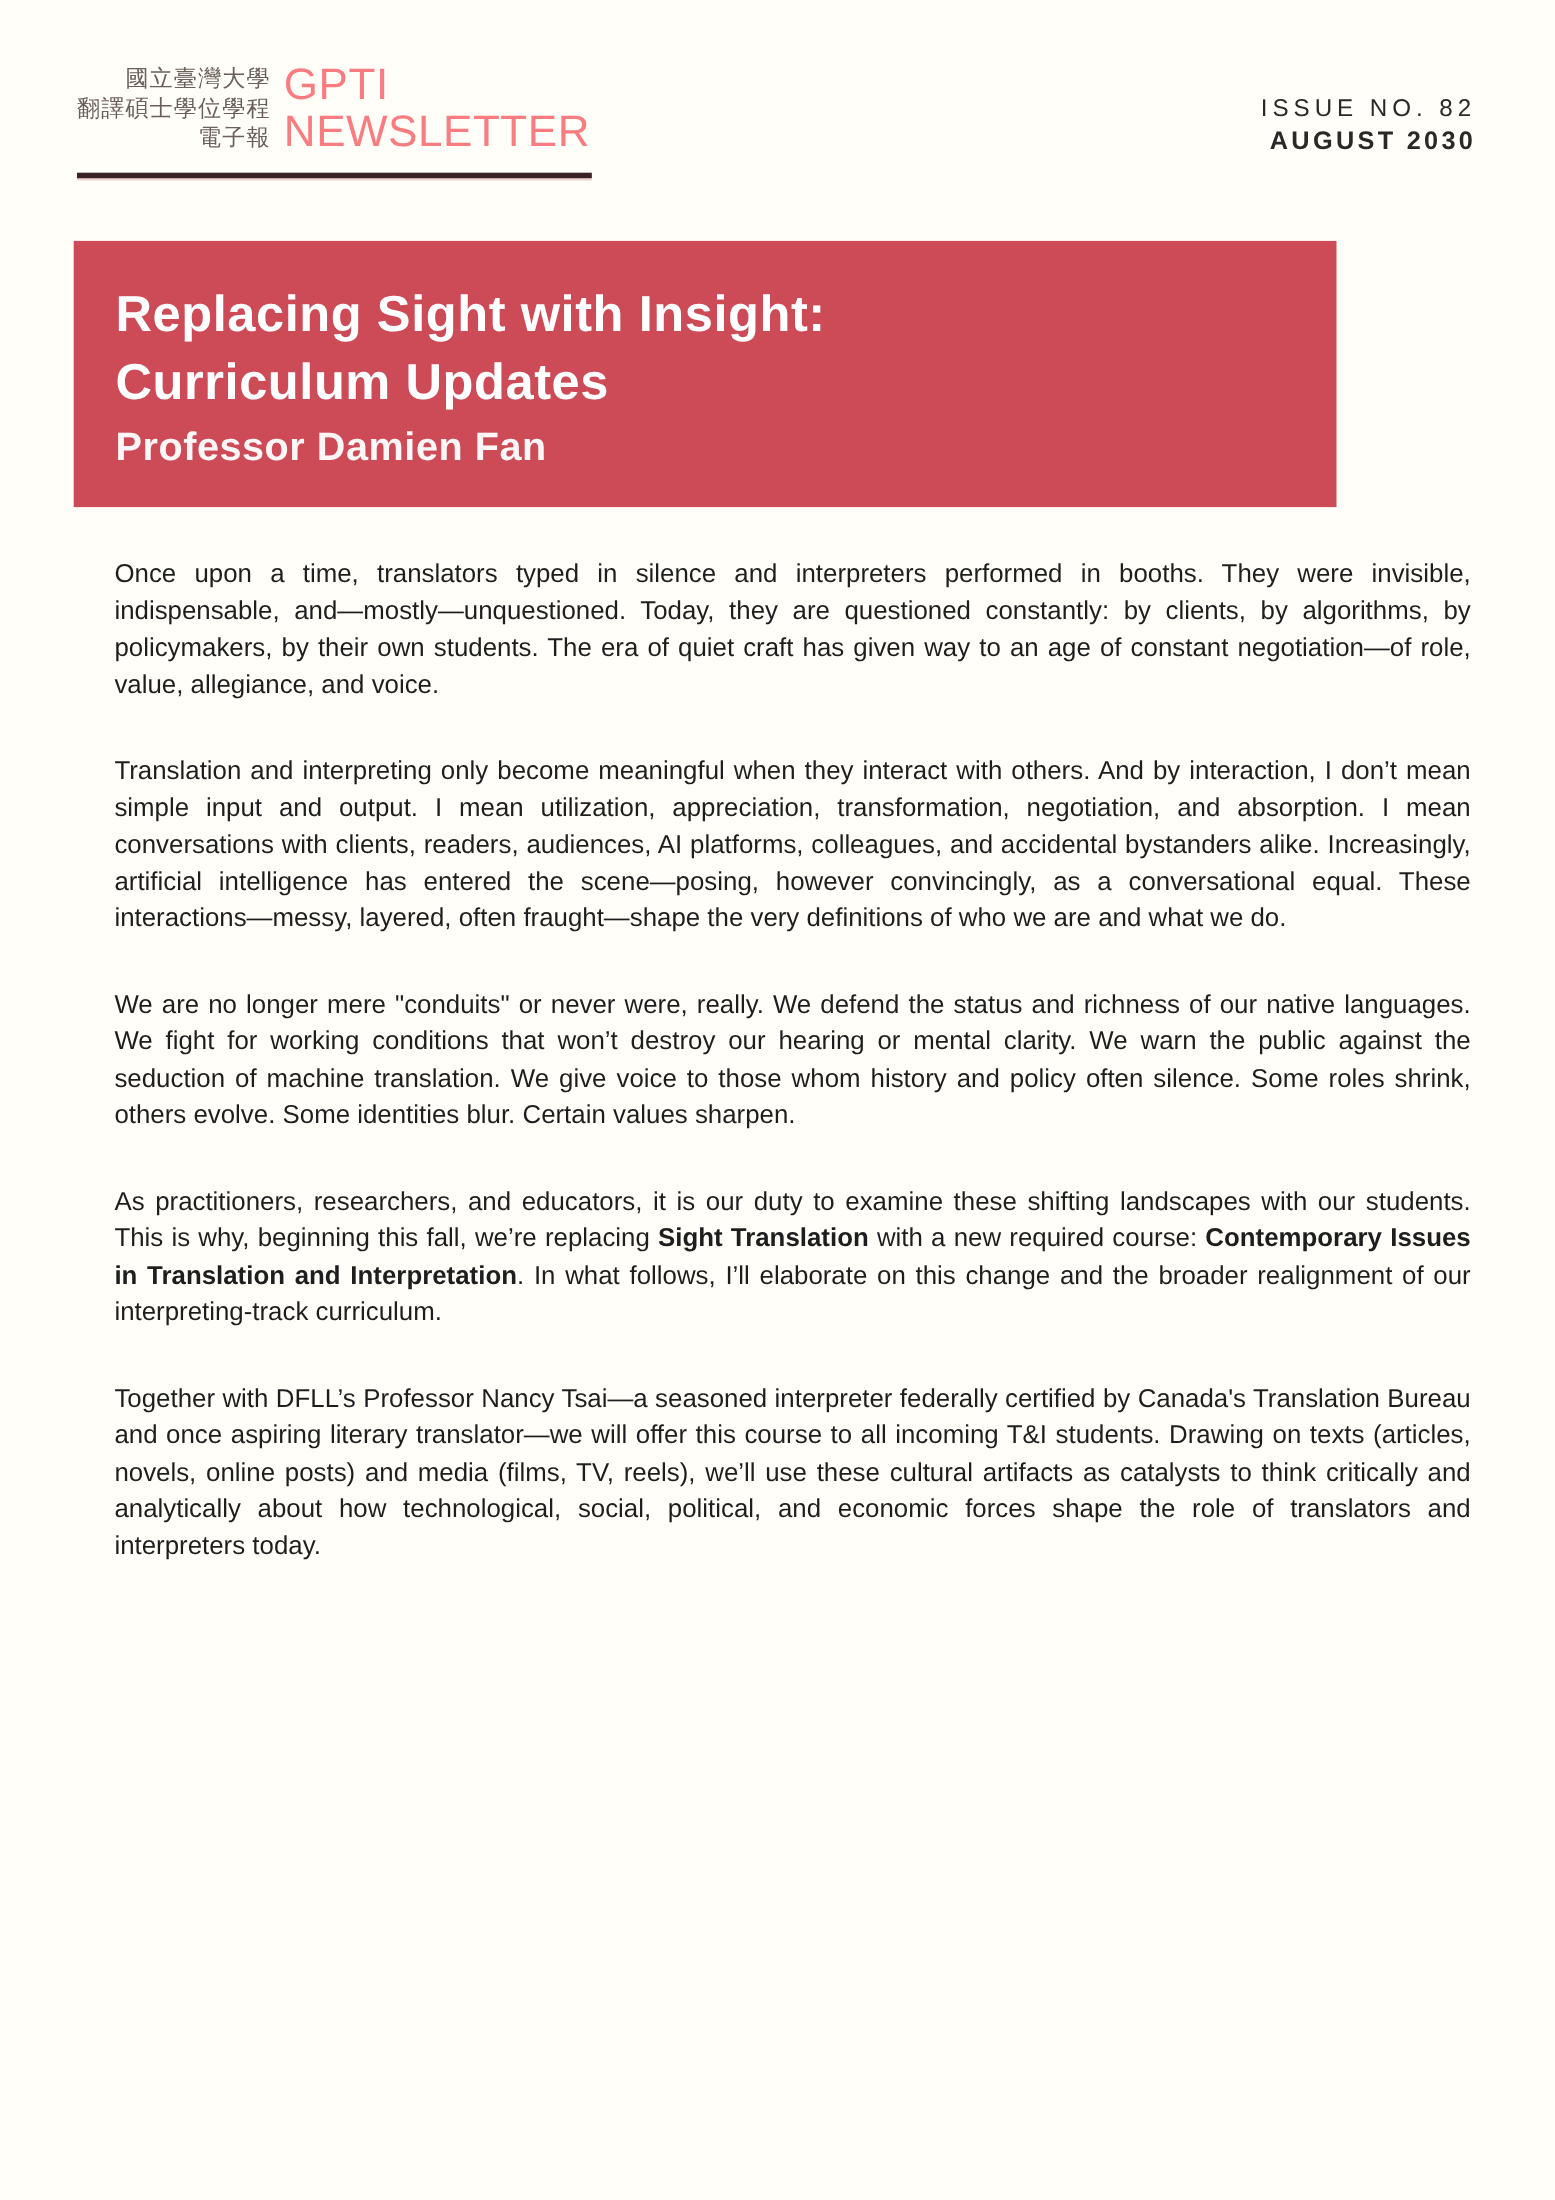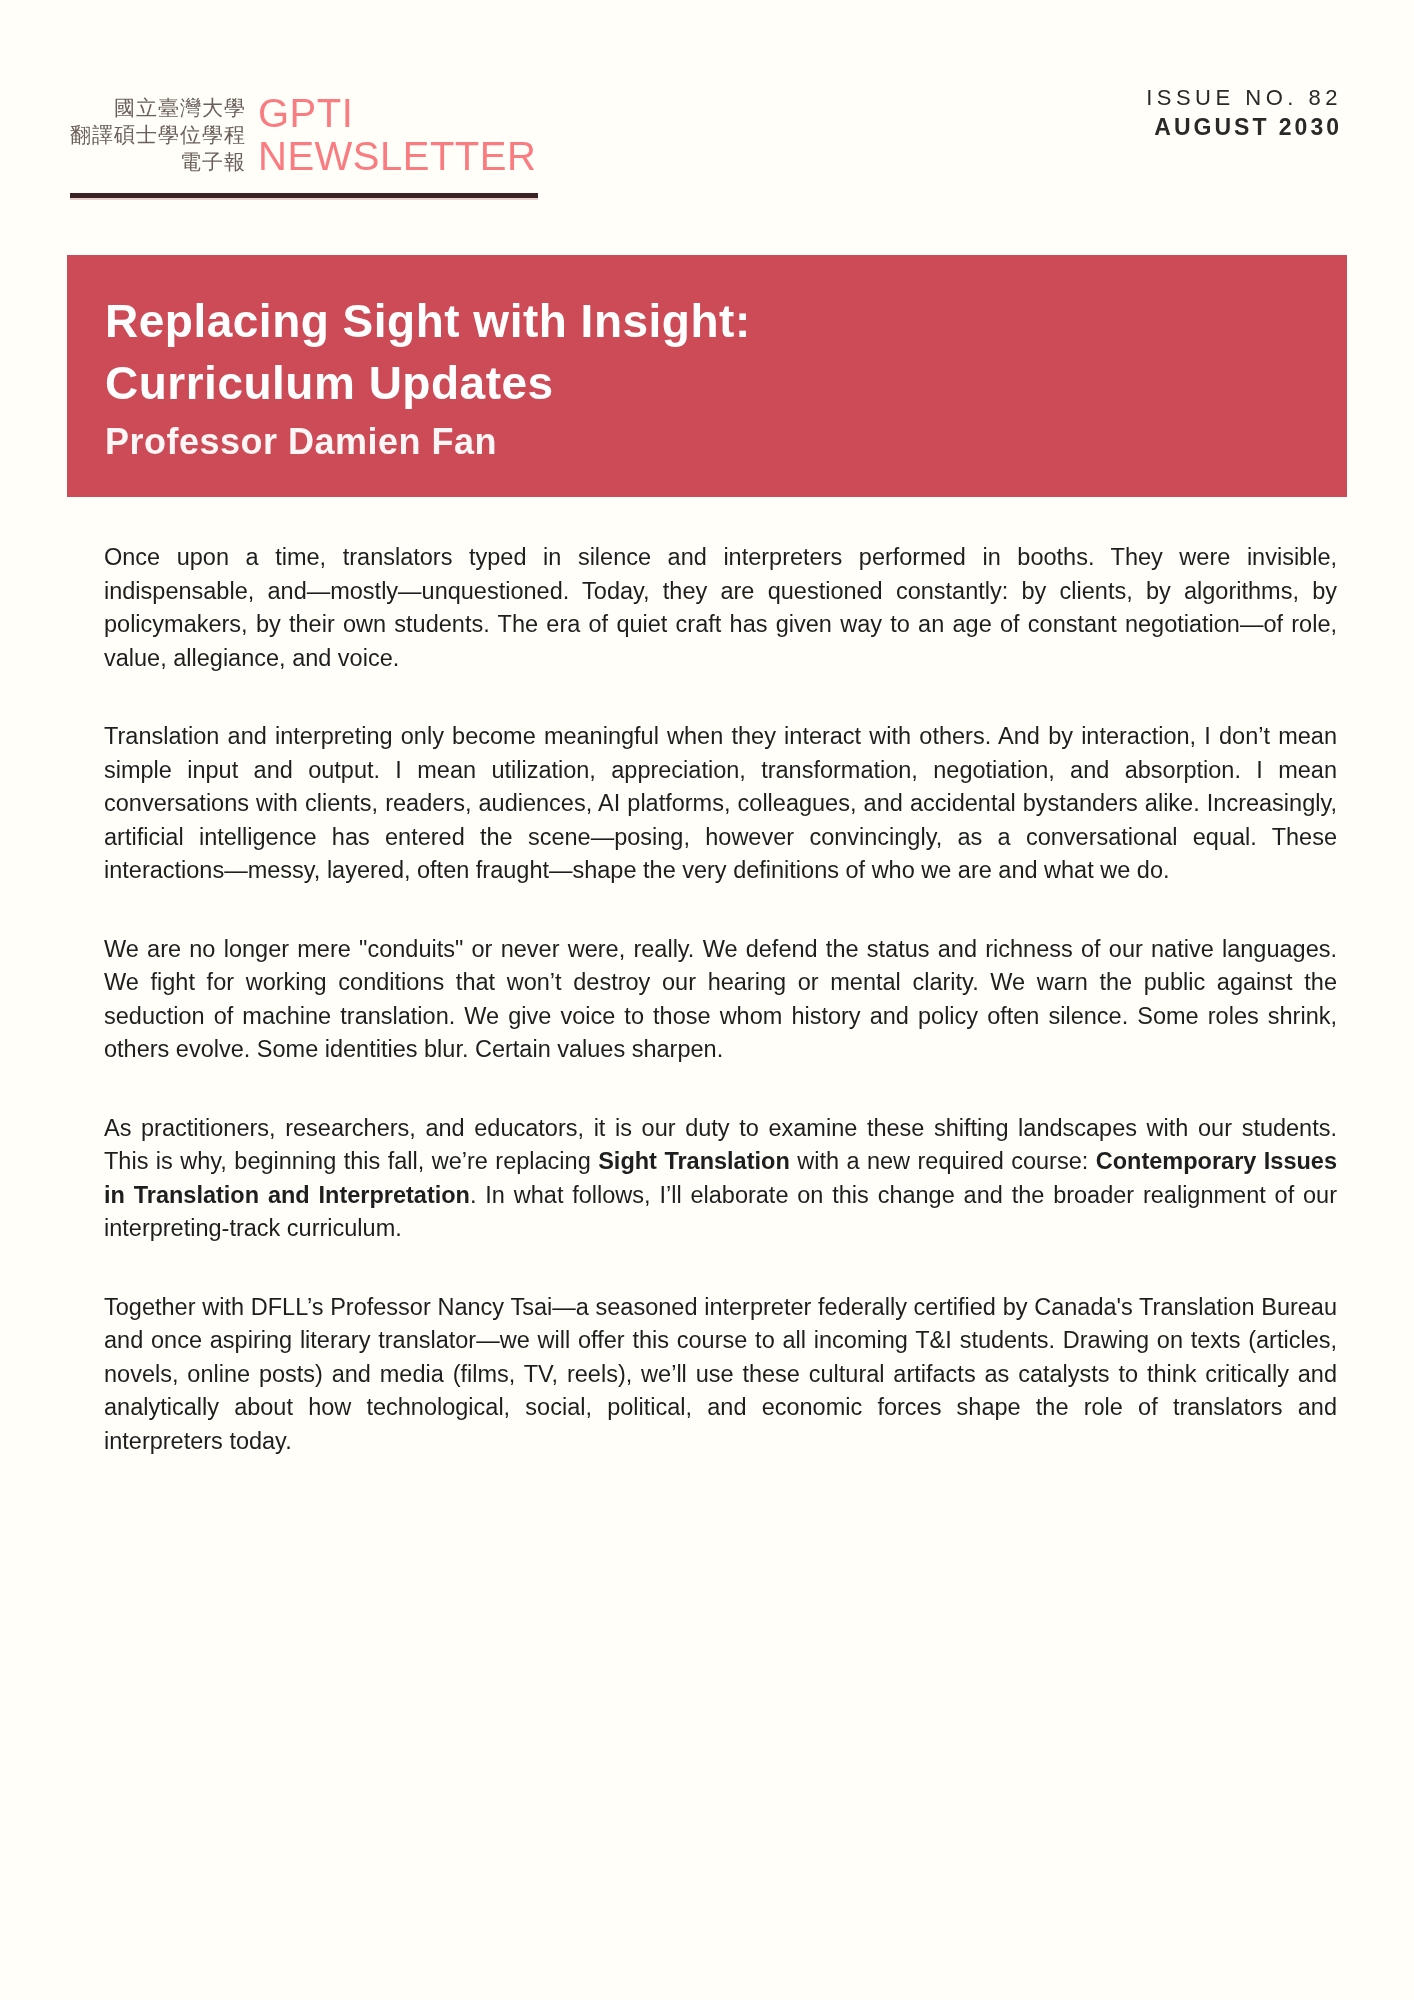--- a/index.html
+++ b/index.html
@@ -14,21 +14,21 @@
   }
   .page { width: 1414px; height: 2000px; position: relative; }
 
   
   .header {
     padding: 56px 72px 0 70px;
     display: flex;
     justify-content: space-between;
     align-items: flex-start;
   }
-  .logo-wrap { display: inline-block; margin-top: 36px; }
+  .logo-wrap { display: inline-block; }
   .logo-block {
     display: flex;
     align-items: flex-end;
   }
   .logo-cn {
     text-align: right;
     font-size: 21px;
     line-height: 27px;
     color: #6B6059;
     letter-spacing: 1px;
@@ -65,21 +65,21 @@
   .date-line {
     font-size: 23px;
     font-weight: bold;
     letter-spacing: 3px;
     line-height: 30px;
   }
 
   
   .banner {
     margin: 57px 67px 0 67px;
-    width: 1280px;
+    width: 1148px;
     height: 242px;
     background: #CC4B57;
     padding: 35px 40px 0 38px;
   }
   .banner-title {
     color: #FFFFFF;
     font-weight: bold;
     font-size: 46px;
     line-height: 62px;
     letter-spacing: 0.5px;

